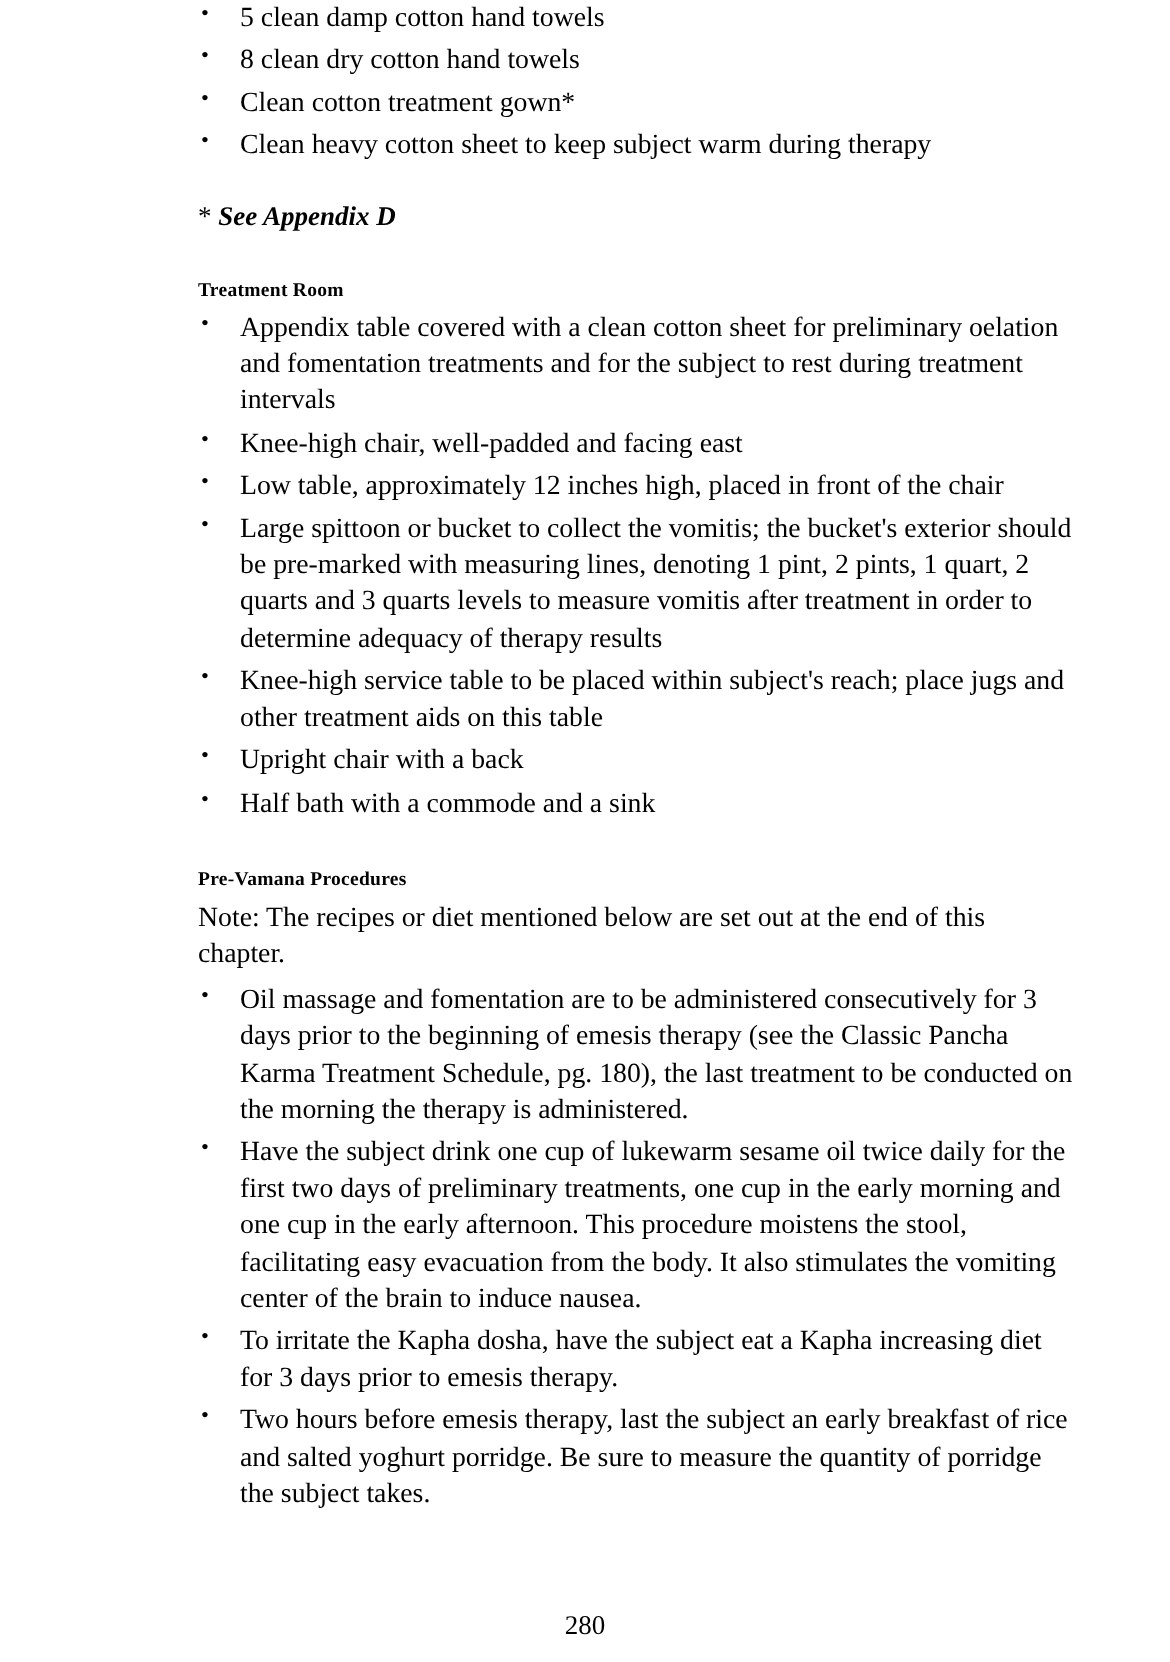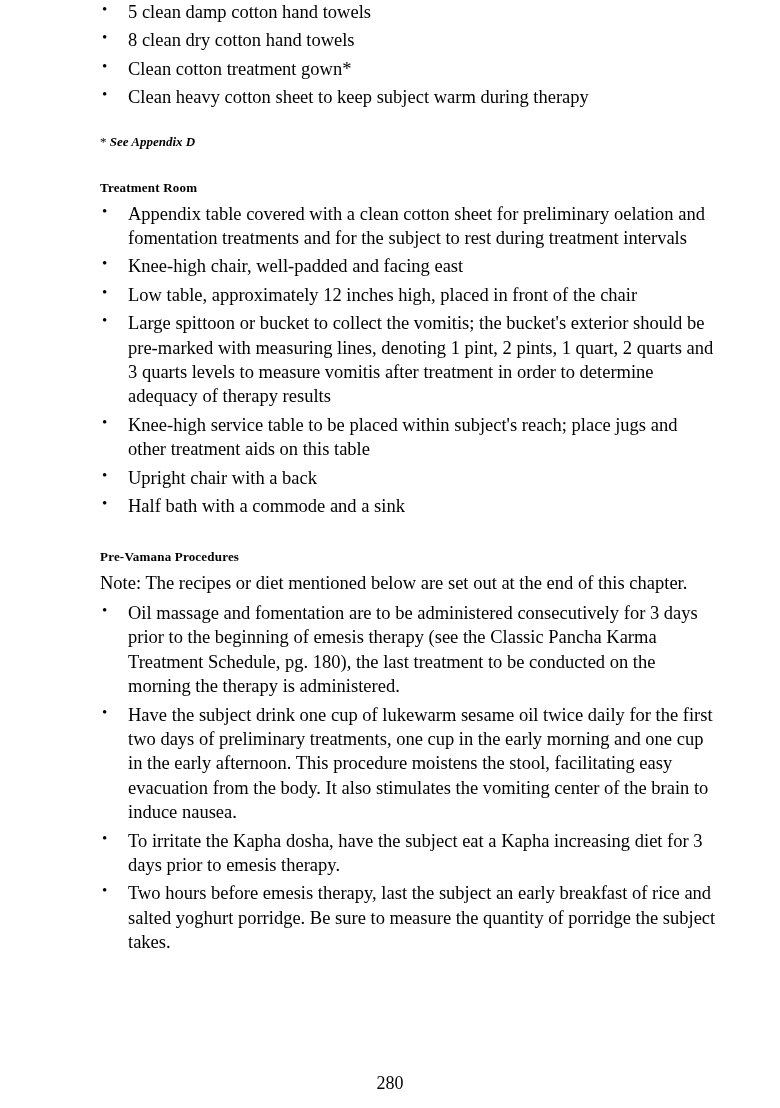--- a/index.html
+++ b/index.html
@@ -13,21 +13,21 @@
     font-family: "Liberation Serif", "DejaVu Serif", serif;
     color: #000000;
     position: relative;
     overflow: hidden;
   }
   .page {
     position: relative;
     width: 780px;
     height: 1108px;
     box-sizing: border-box;
-    padding: 0 62px 0 88px;
+    padding: 0 62px 0 120px;
   }
   .content {
     padding-top: 0px;
   }
   ul.bullets {
     list-style: none;
     margin: 0;
     padding: 0;
   }
   ul.bullets > li {
@@ -43,21 +43,21 @@
     position: absolute;
     left: 14px;
     top: -1px;
     font-size: 15px;
     line-height: 1.45;
   }
   .tight > li {
     margin-bottom: 1px;
   }
   .footnote-line {
-    font-size: 13px;
+    font-size: 18px;
     font-style: italic;
     font-weight: bold;
     margin: 24px 0 0 0;
     padding-left: 12px;
   }
   .footnote-line .star {
     font-style: normal;
     font-weight: normal;
   }
   h2.section-heading {

